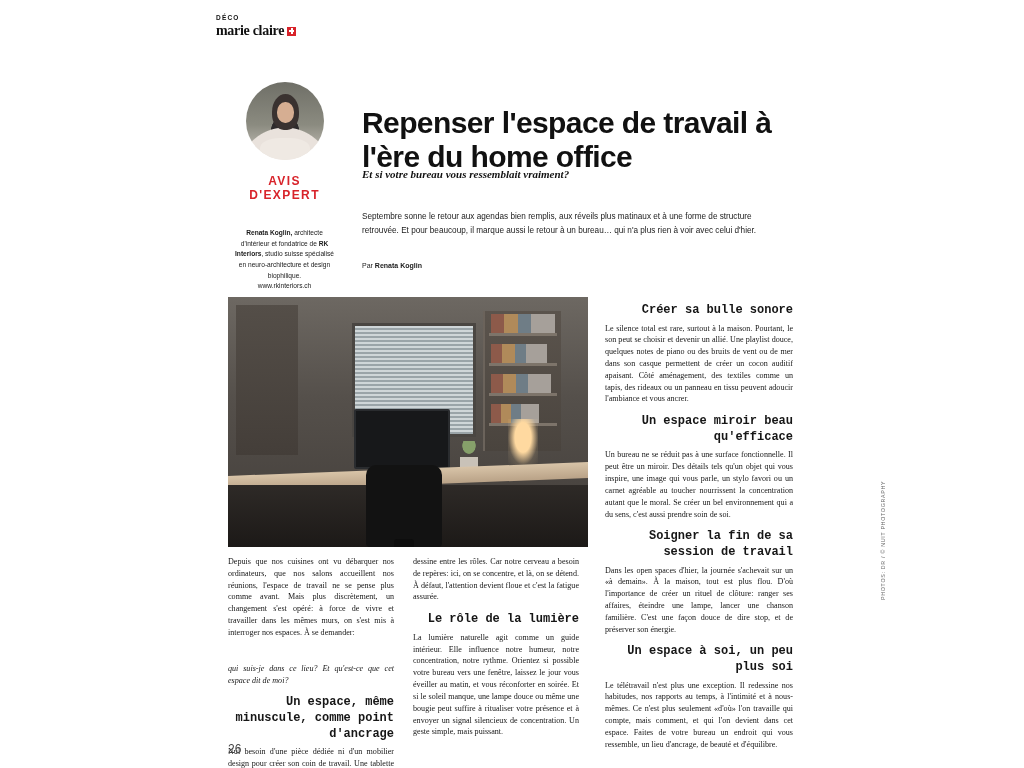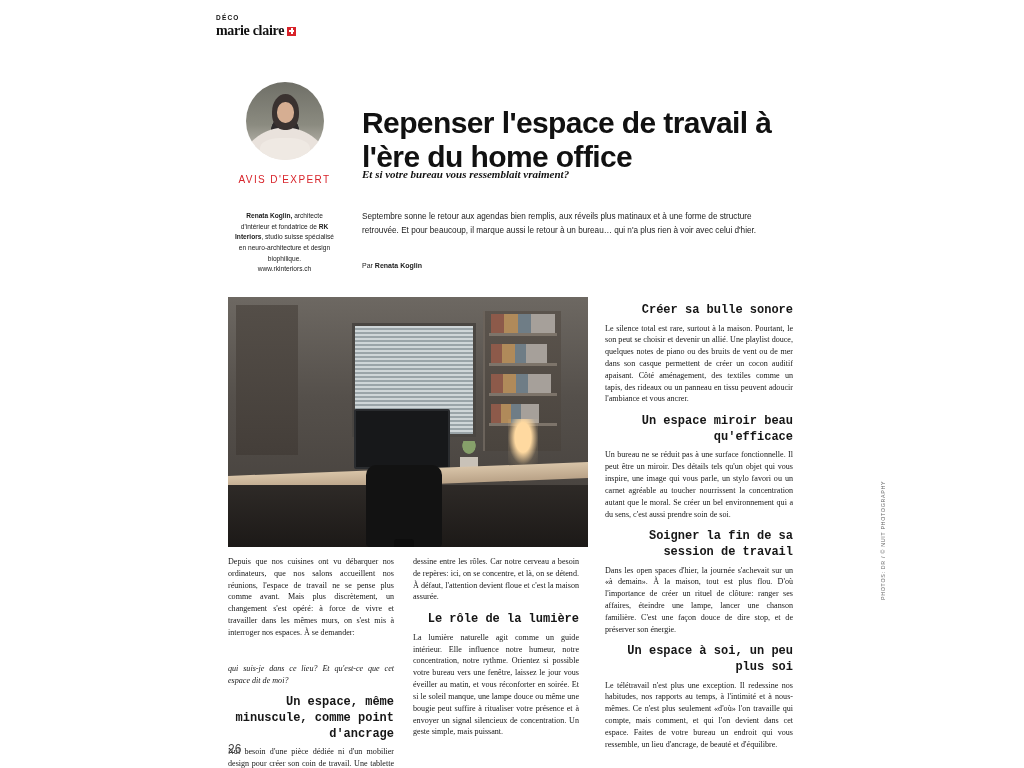--- a/index.html
+++ b/index.html
@@ -115,22 +115,22 @@
     border-radius: 48%;
   }
   .portrait .body {
     position: absolute;
     left: 14px; bottom: -4px; width: 50px; height: 26px;
     background: #efe9e3;
     border-radius: 40% 40% 0 0;
   }
   .avis {
     color: #d8232a;
-    font-size: 10px;
-    font-weight: 400;
+    font-size: 12px;
+    font-weight: 700;
     letter-spacing: 1.4px;
     margin-bottom: 26px;
   }
   .expert-bio {
     font-size: 6.6px;
     line-height: 1.62;
     color: #1a1a1a;
   }
   .expert-bio b { font-weight: 700; }
 
@@ -377,21 +377,21 @@
   </div>
   <div class="photo-credit">PHOTOS: DR / © NUIT PHOTOGRAPHY</div>
 
   <div class="col" id="col1">
       <p>Depuis que nos cuisines ont vu débarquer nos ordinateurs, que nos salons accueillent nos réunions, l'espace de travail ne se pense plus comme avant. Mais plus discrètement, un changement s'est opéré: à force de vivre et travailler dans les mêmes murs, on s'est mis à interroger nos espaces. À se demander:</p>
       <p class="ital">qui suis-je dans ce lieu? Et qu'est-ce que cet espace dit de moi?</p>
       <h3>Un espace, même minuscule, comme point d'ancrage</h3>
       <p>Nul besoin d'une pièce dédiée ni d'un mobilier design pour créer son coin de travail. Une tablette bien placée, une chaise tournée dans un autre sens… et déjà, une frontière invisible se</p>
     </div>
   <div class="col" id="col2">
-      <p>dessine entre les rôles. Car notre cerveau a besoin de repères: ici, on se concentre, et là, on se détend. À défaut, l'attention devient floue et c'est la maison assurée.</p>
+      <p>dessine entre les rôles. Car notre cerveau a besoin de repères: ici, on se concentre, et là, on se détend. À défaut, l'attention devient floue et c'est la fatigue assurée.</p>
       <h3>Le rôle de la lumière</h3>
       <p>La lumière naturelle agit comme un guide intérieur. Elle influence notre humeur, notre concentration, notre rythme. Orientez si possible votre bureau vers une fenêtre, laissez le jour vous éveiller au matin, et vous réconforter en soirée. Et si le soleil manque, une lampe douce ou même une bougie peut suffire à ritualiser votre présence et à envoyer un signal silencieux de concentration. Un geste simple, mais puissant.</p>
     </div>
   <div class="col" id="col3">
       <h3 class="first">Créer sa bulle sonore</h3>
       <p>Le silence total est rare, surtout à la maison. Pourtant, le son peut se choisir et devenir un allié. Une playlist douce, quelques notes de piano ou des bruits de vent ou de mer dans son casque permettent de créer un cocon auditif apaisant. Côté aménagement, des textiles comme un tapis, des rideaux ou un panneau en tissu peuvent adoucir l'ambiance et vous ancrer.</p>
       <h3>Un espace miroir beau qu'efficace</h3>
       <p>Un bureau ne se réduit pas à une surface fonctionnelle. Il peut être un miroir. Des détails tels qu'un objet qui vous inspire, une image qui vous parle, un stylo favori ou un carnet agréable au toucher nourrissent la concentration autant que le moral. Se créer un bel environnement qui a du sens, c'est aussi prendre soin de soi.</p>
       <h3>Soigner la fin de sa session de travail</h3>
       <p>Dans les open spaces d'hier, la journée s'achevait sur un «à demain». À la maison, tout est plus flou. D'où l'importance de créer un rituel de clôture: ranger ses affaires, éteindre une lampe, lancer une chanson familière. C'est une façon douce de dire stop, et de préserver son énergie.</p>

